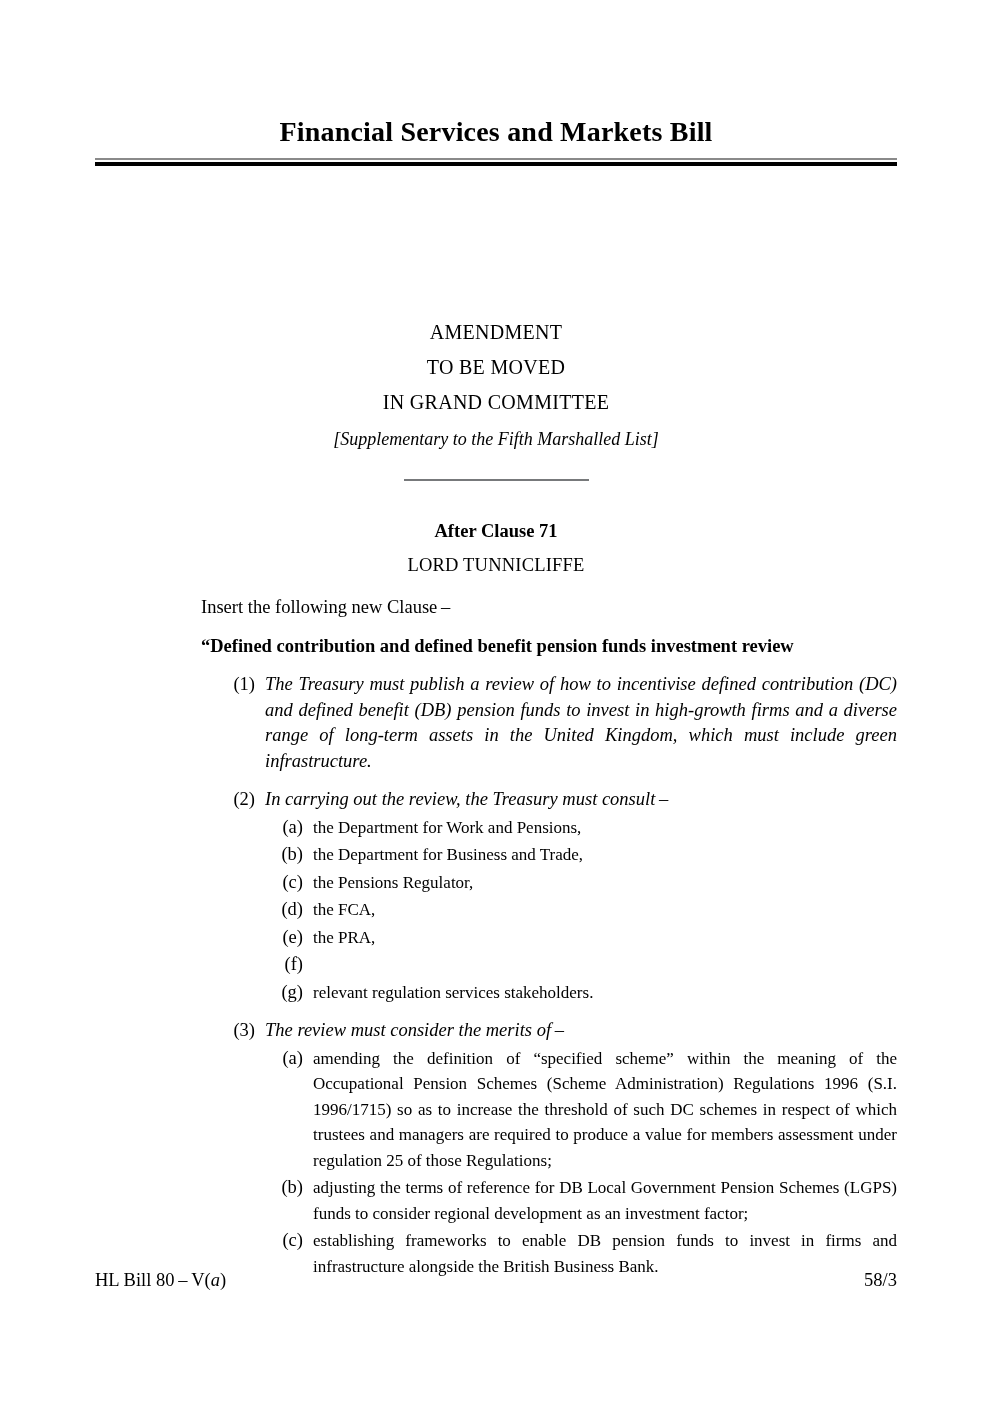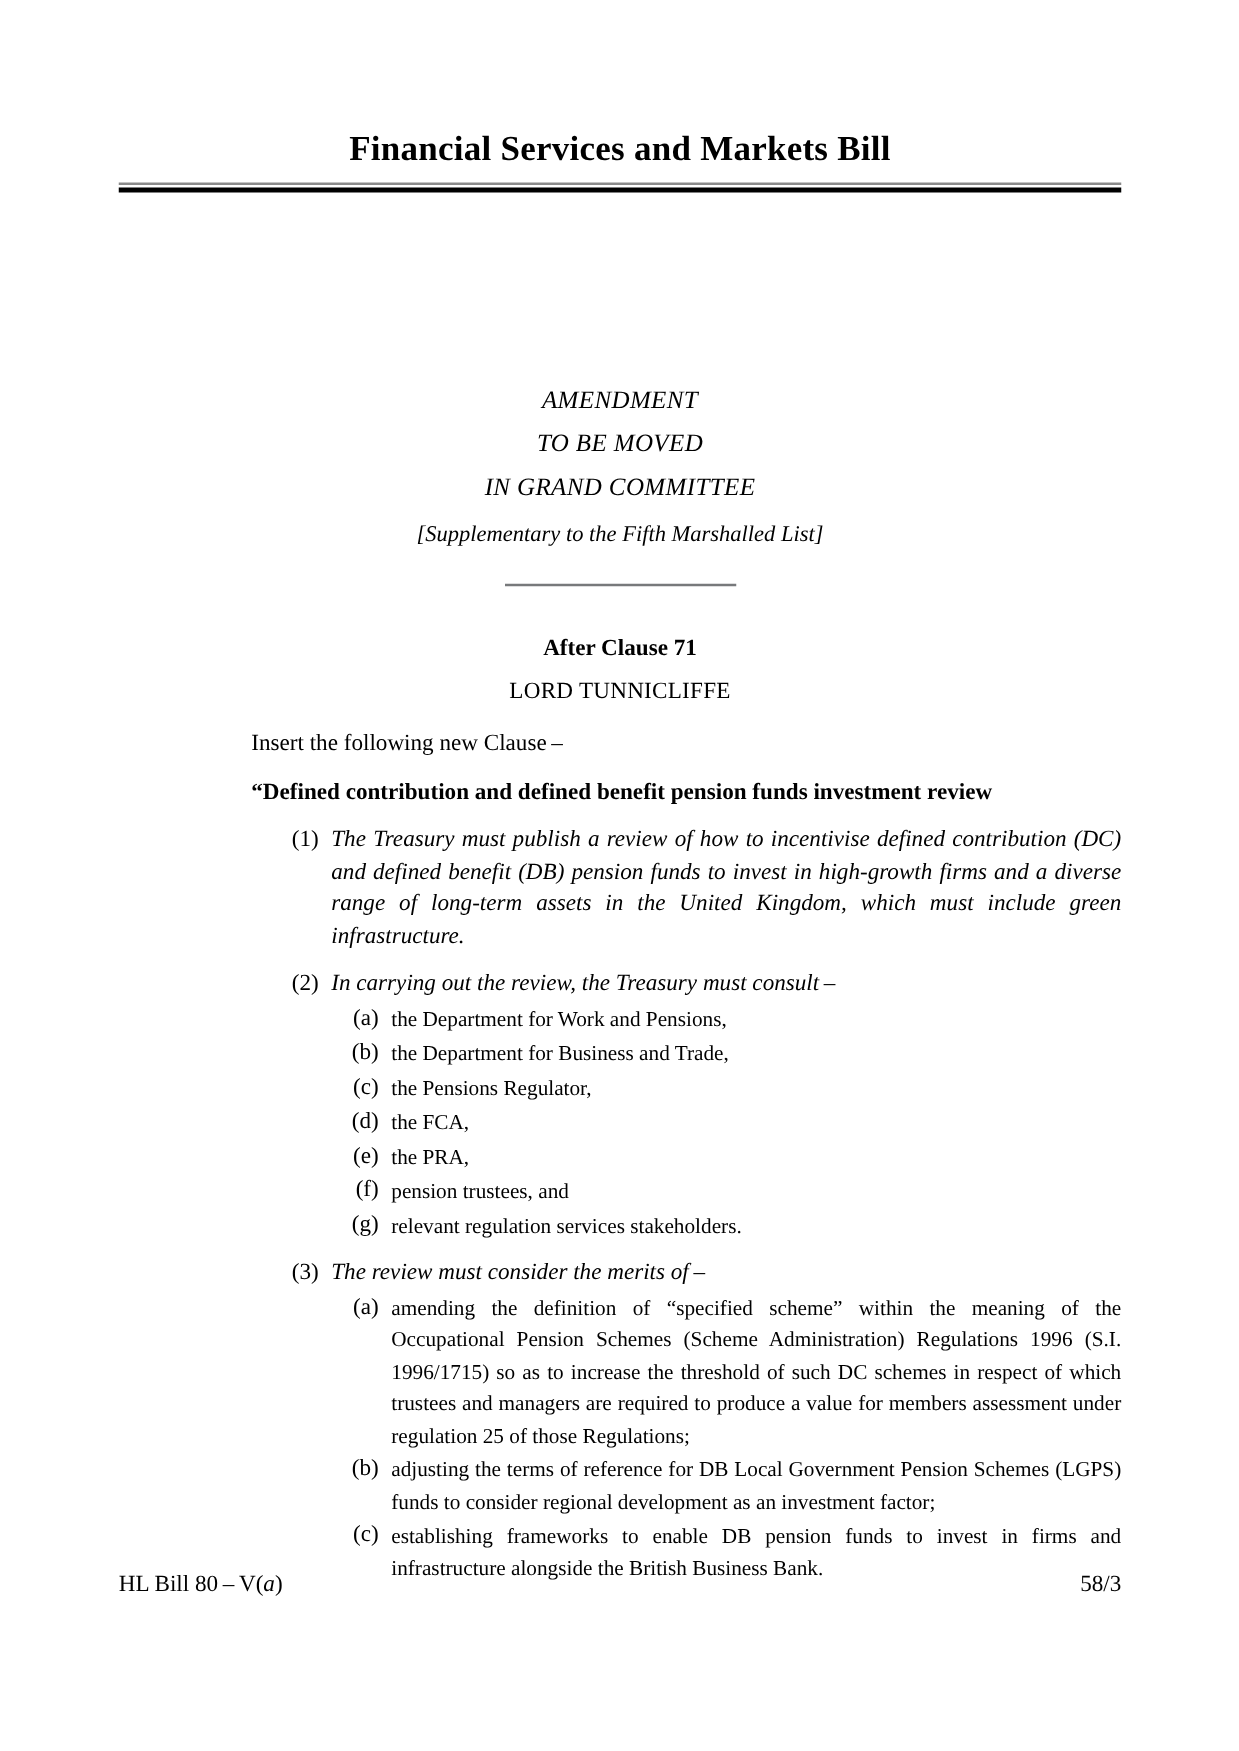--- a/index.html
+++ b/index.html
@@ -11,21 +11,21 @@
     width: 991px;
     height: 1401px;
     font-family: "Liberation Serif", "DejaVu Serif", serif;
     color: #000000;
     position: relative;
     overflow: hidden;
   }
 
   .page {
     position: absolute;
-    left: 0; top: 0;
+    left: 0; top: 12px;
     width: 991px;
     height: 1053px;
   }
 
   
   .masthead {
     position: absolute;
     left: 95px;
     top: 104px;
     width: 802px;
@@ -62,21 +62,20 @@
     position: absolute;
     left: 95px;
     top: 303px;
     width: 802px;
     text-align: center;
   }
   .preamble-line {
     font-size: 20px;
     line-height: 35px;
     letter-spacing: 0.3px;
-    font-style: italic;
   }
   .preamble-italic {
     font-size: 18px;
     font-style: italic;
     line-height: 35px;
     margin-top: 2px;
   }
   .divider-wrap {
     margin-top: 22px;
     display: flex;
@@ -245,21 +244,20 @@
     <div class="item tight level2">
       <div class="letter-marker">(d)</div>
       <div class="letter-body nojust">the FCA,</div>
     </div>
     <div class="item tight level2">
       <div class="letter-marker">(e)</div>
       <div class="letter-body nojust">the PRA,</div>
     </div>
     <div class="item tight level2">
       <div class="letter-marker">(f)</div>
-      <div class="letter-body nojust">pension trustees, and</div>
     </div>
     <div class="item tight level2">
       <div class="letter-marker">(g)</div>
       <div class="letter-body nojust">relevant regulation services stakeholders.</div>
     </div>
 
     <div class="item level1">
       <div class="num-marker">(3)</div>
       <div class="num-body nojust">The review must consider the merits of –</div>
     </div>

